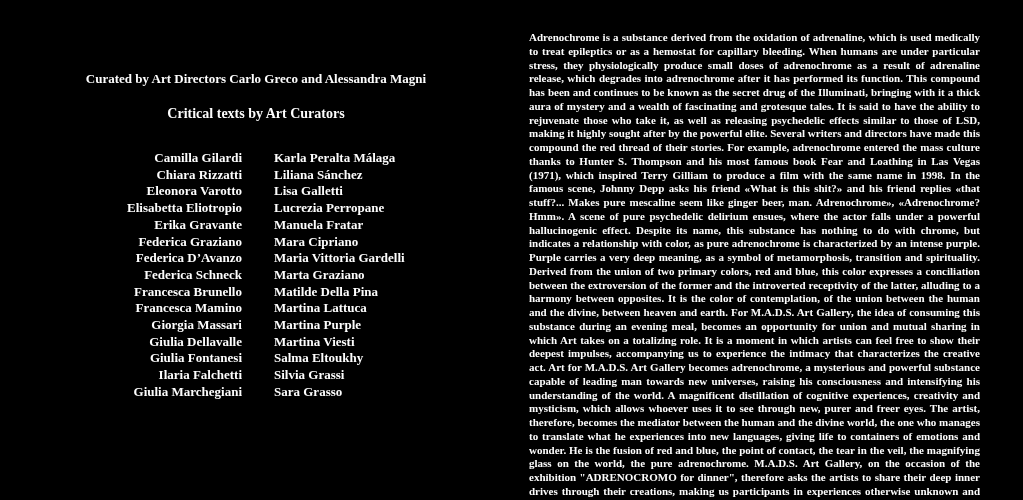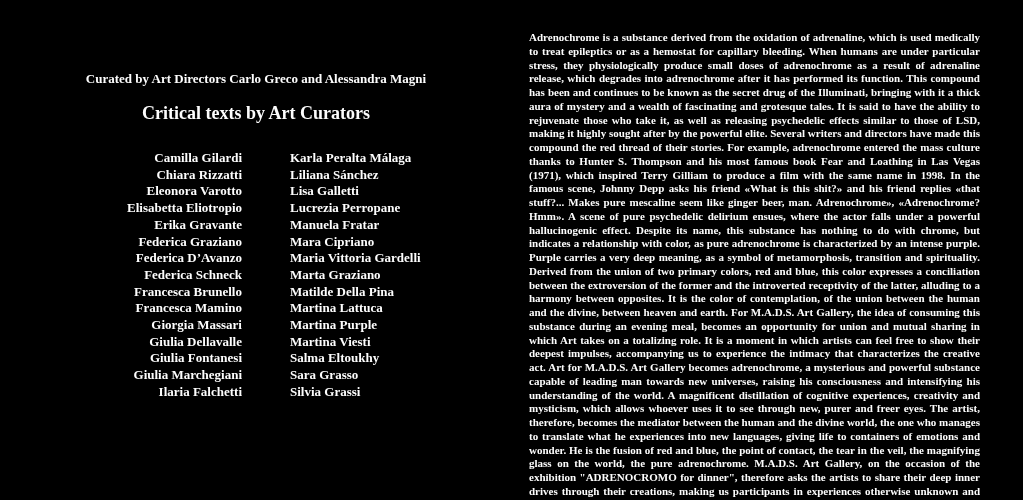--- a/index.html
+++ b/index.html
@@ -32,33 +32,32 @@
     margin-top: 55px;
     text-align: center;
     font-weight: bold;
     font-size: 13px;
     line-height: 15px;
   }
   .heading-2 {
     margin-top: 20px;
     text-align: center;
     font-weight: bold;
-    font-size: 18px;
+    font-size: 14px;
     line-height: 15px;
   }
   .names-list {
     margin-top: 29px;
   }
   .name-row {
     display: flex;
     align-items: baseline;
     font-weight: bold;
     font-size: 13px;
     line-height: 16.7px;
-    gap: 16px;
   }
   .name-left {
     width: 242px;
     text-align: right;
     white-space: nowrap;
   }
   .name-right {
     margin-left: 32px;
     flex: 1;
     text-align: left;
@@ -142,26 +141,26 @@
       </div>
       <div class="name-row">
         <div class="name-left">Giulia Dellavalle</div>
         <div class="name-right">Martina Viesti</div>
       </div>
       <div class="name-row">
         <div class="name-left">Giulia Fontanesi</div>
         <div class="name-right">Salma Eltoukhy</div>
       </div>
       <div class="name-row">
+        <div class="name-left">Ilaria Falchetti</div>
+        <div class="name-right">Silvia Grassi</div>
+      </div>
+      <div class="name-row">
         <div class="name-left">Giulia Marchegiani</div>
         <div class="name-right">Sara Grasso</div>
-      </div>
-      <div class="name-row">
-        <div class="name-left">Ilaria Falchetti</div>
-        <div class="name-right">Silvia Grassi</div>
       </div>
     </div>
   </div>
 
   <div class="right-panel">
     <p class="body-text">Adrenochrome is a substance derived from the oxidation of adrenaline, which is used medically to treat epileptics or as a hemostat for capillary bleeding. When humans are under particular stress, they physiologically produce small doses of adrenochrome as a result of adrenaline release, which degrades into adrenochrome after it has performed its function. This compound has been and continues to be known as the secret drug of the Illuminati, bringing with it a thick aura of mystery and a wealth of fascinating and grotesque tales. It is said to have the ability to rejuvenate those who take it, as well as releasing psychedelic effects similar to those of LSD, making it highly sought after by the powerful elite. Several writers and directors have made this compound the red thread of their stories. For example, adrenochrome entered the mass culture thanks to Hunter S. Thompson and his most famous book Fear and Loathing in Las Vegas (1971), which inspired Terry Gilliam to produce a film with the same name in 1998. In the famous scene, Johnny Depp asks his friend «What is this shit?» and his friend replies «that stuff?... Makes pure mescaline seem like ginger beer, man. Adrenochrome», «Adrenochrome? Hmm». A scene of pure psychedelic delirium ensues, where the actor falls under a powerful hallucinogenic effect. Despite its name, this substance has nothing to do with chrome, but indicates a relationship with color, as pure adrenochrome is characterized by an intense purple. Purple carries a very deep meaning, as a symbol of metamorphosis, transition and spirituality. Derived from the union of two primary colors, red and blue, this color expresses a conciliation between the extroversion of the former and the introverted receptivity of the latter, alluding to a harmony between opposites. It is the color of contemplation, of the union between the human and the divine, between heaven and earth. For M.A.D.S. Art Gallery, the idea of consuming this substance during an evening meal, becomes an opportunity for union and mutual sharing in which Art takes on a totalizing role. It is a moment in which artists can feel free to show their deepest impulses, accompanying us to experience the intimacy that characterizes the creative act. Art for M.A.D.S. Art Gallery becomes adrenochrome, a mysterious and powerful substance capable of leading man towards new universes, raising his consciousness and intensifying his understanding of the world. A magnificent distillation of cognitive experiences, creativity and mysticism, which allows whoever uses it to see through new, purer and freer eyes. The artist, therefore, becomes the mediator between the human and the divine world, the one who manages to translate what he experiences into new languages, giving life to containers of emotions and wonder. He is the fusion of red and blue, the point of contact, the tear in the veil, the magnifying glass on the world, the pure adrenochrome. M.A.D.S. Art Gallery, on the occasion of the exhibition "ADRENOCROMO for dinner", therefore asks the artists to share their deep inner drives through their creations, making us participants in experiences otherwise unknown and impossible to explore, to make us taste their art essence.</p>
     <div class="credit-line">Concept by Francesca Brunello Art Curator</div>
   </div>
 
 </div>

